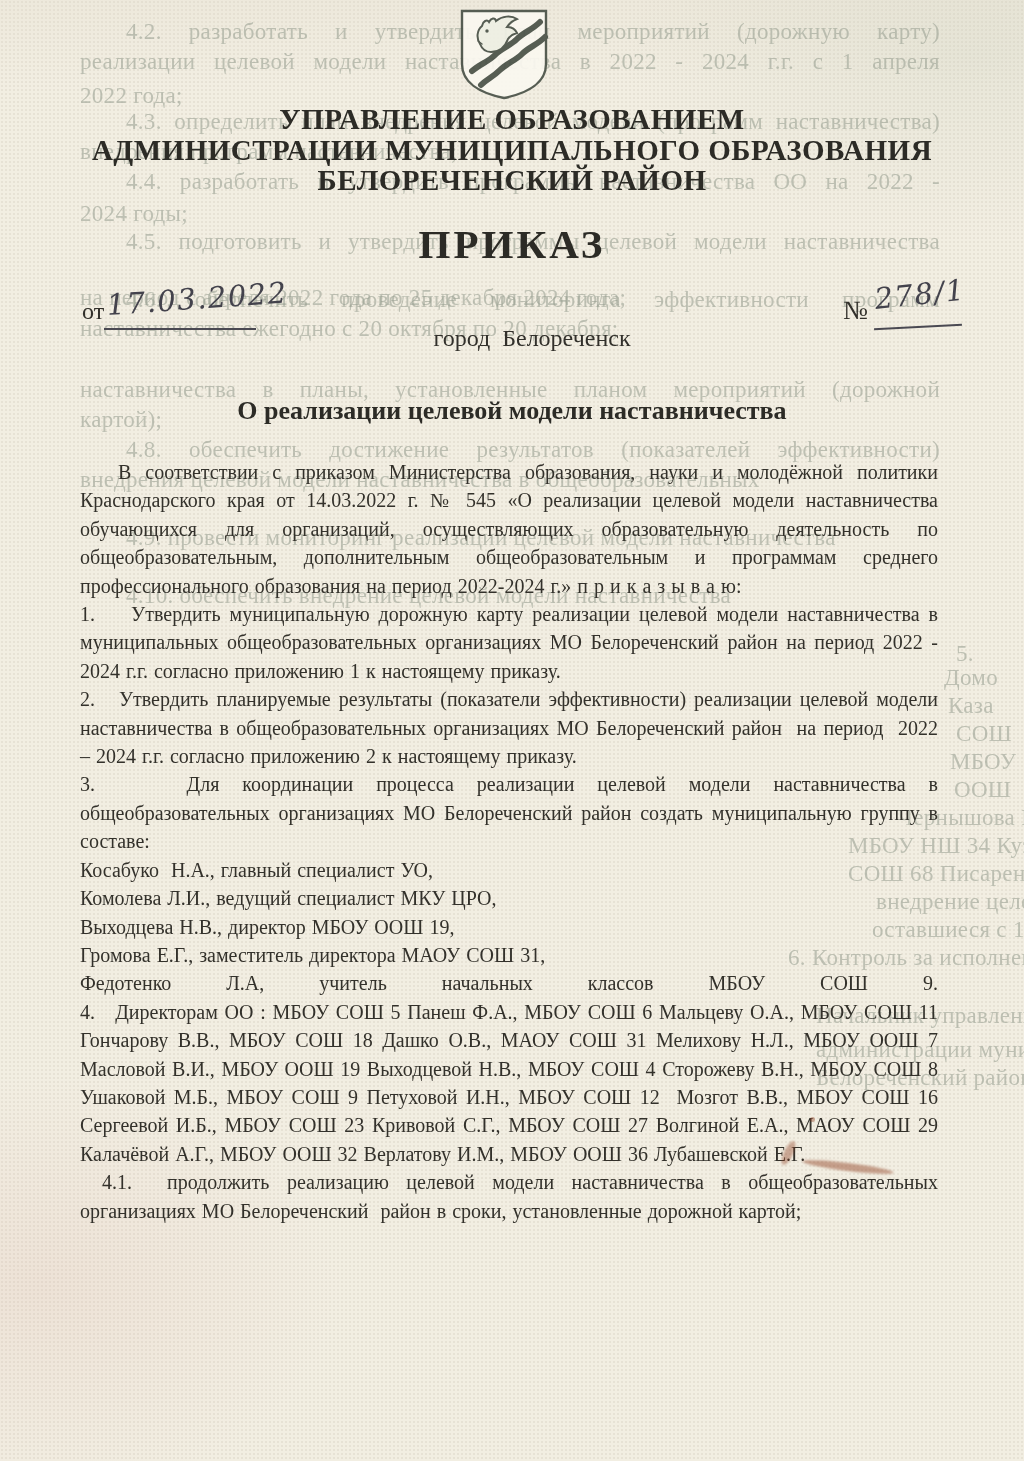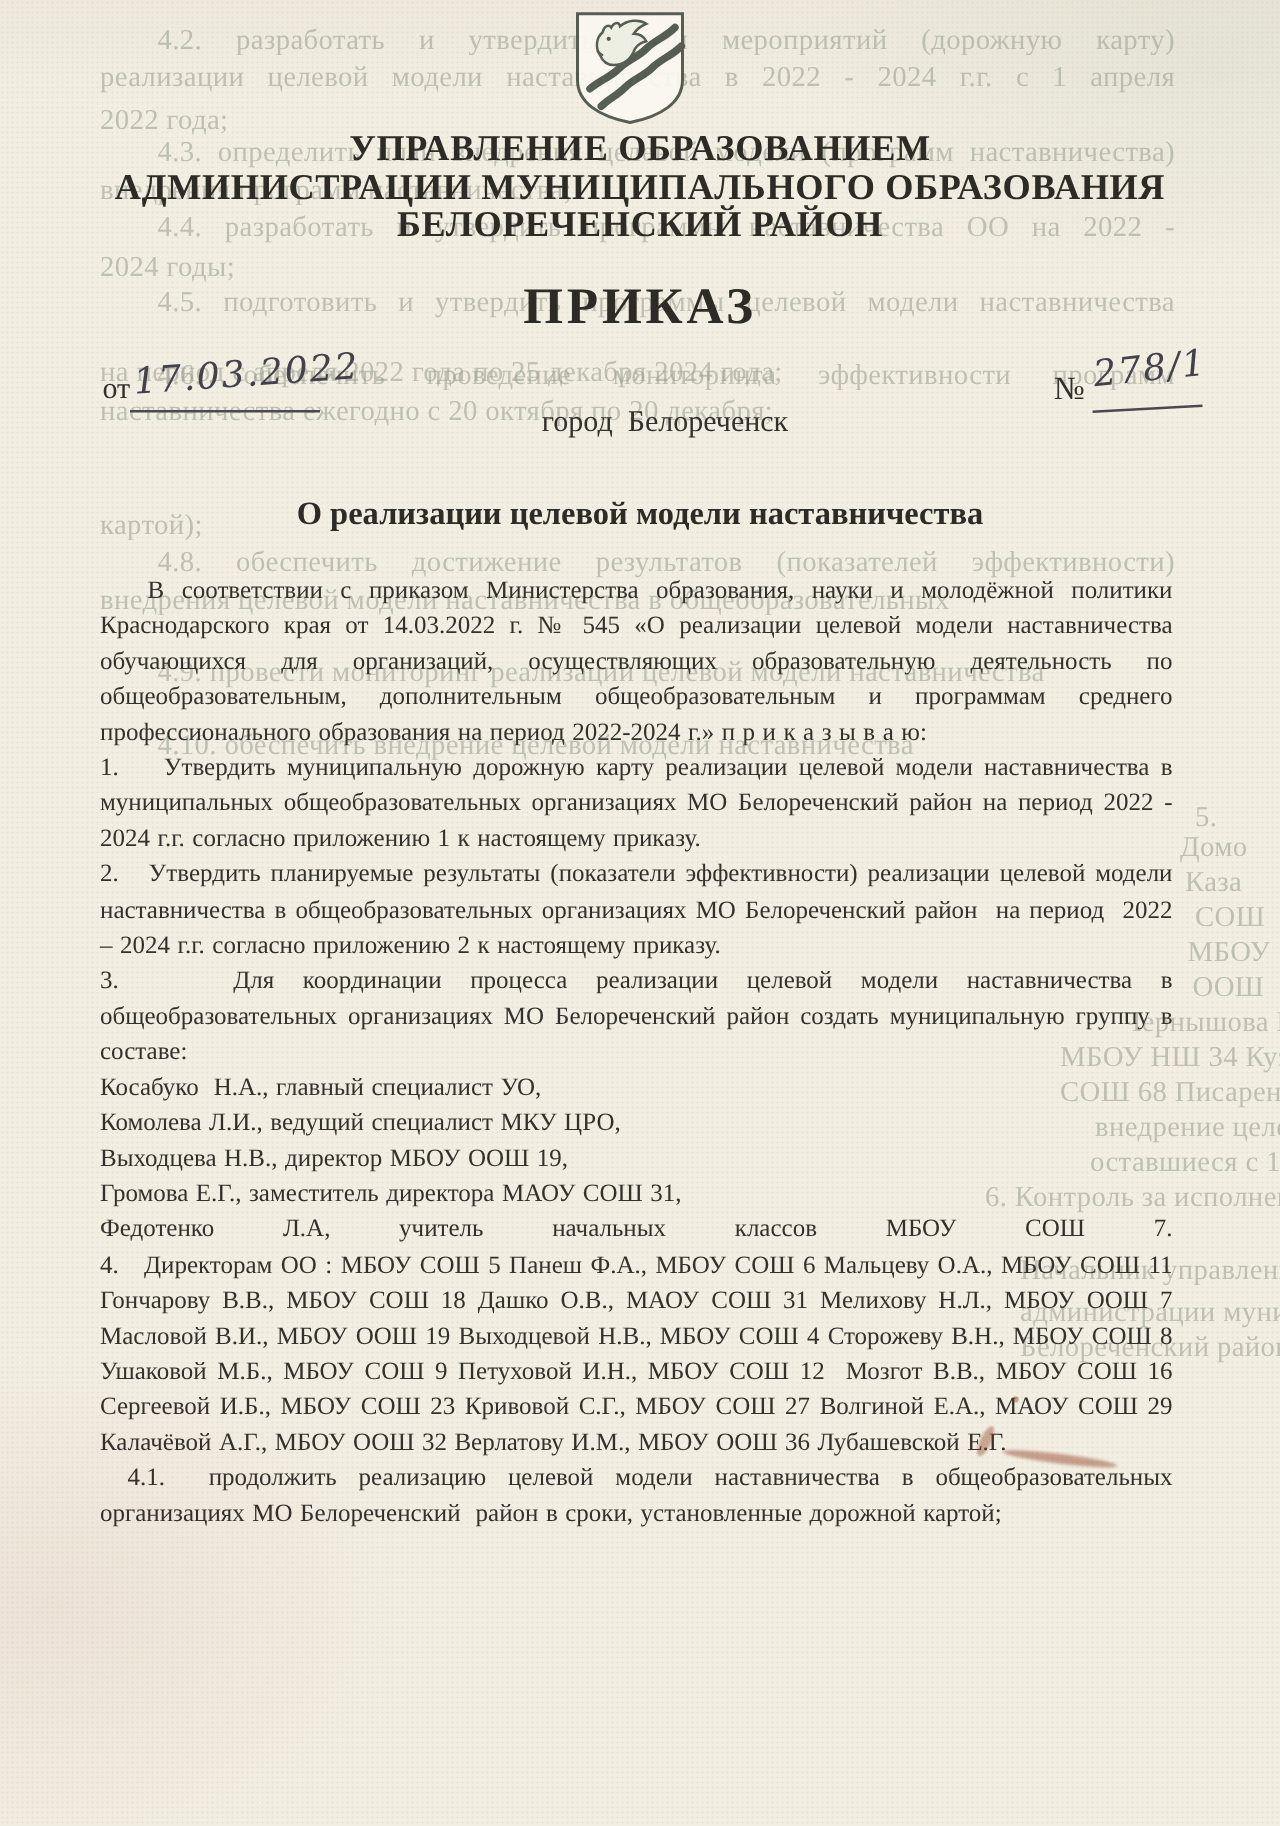--- a/index.html
+++ b/index.html
@@ -97,20 +97,21 @@
       <div class="ghost-line just" style="top: 48px; left: 80px; width: 860px;">реализации целевой модели наставничества в 2022 - 2024 г.г. с 1 апреля</div>
       <div class="ghost-line" style="top: 82px; left: 80px;">2022 года;</div>
       <div class="ghost-line just" style="top: 108px; left: 126px; width: 814px;">4.3. определить план внедрения целевой модели (программ наставничества)</div>
       <div class="ghost-line" style="top: 138px; left: 80px;">внедрения программ наставничества;</div>
       <div class="ghost-line just" style="top: 168px; left: 126px; width: 814px;">4.4. разработать и утвердить программы наставничества ОО на 2022 -</div>
       <div class="ghost-line" style="top: 200px; left: 80px;">2024 годы;</div>
       <div class="ghost-line just" style="top: 228px; left: 126px; width: 814px;">4.5. подготовить и утвердить программы целевой модели наставничества</div>
       <div class="ghost-line" style="top: 258px; left: 80px; margin-top: 26px;">на период с апреля 2022 года по 25 декабря 2024 года;</div>
       <div class="ghost-line just" style="top: 286px; left: 126px; width: 814px;">4.6. обеспечить проведение мониторинга эффективности программ</div>
       <div class="ghost-line" style="top: 315px; left: 80px;">наставничества ежегодно с 20 октября по 20 декабря;</div>
+      <div class="ghost-line just" style="top: 376px; left: 80px; width: 860px;">наставничества в планы, установленные планом мероприятий (дорожной</div>
       <div class="ghost-line" style="top: 406px; left: 80px;">картой);</div>
       <div class="ghost-line just" style="top: 436px; left: 126px; width: 814px;">4.8. обеспечить достижение результатов (показателей эффективности)</div>
       <div class="ghost-line" style="top: 466px; left: 80px;">внедрения целевой модели наставничества в общеобразовательных</div>
       <div class="ghost-line" style="top: 524px; left: 126px;">4.9. провести мониторинг реализации целевой модели наставничества</div>
       <div class="ghost-line" style="top: 582px; left: 126px;">4.10. обеспечить внедрение целевой модели наставничества</div>
       <div class="ghost-line" style="top: 640px; left: 956px;">5.</div>
       <div class="ghost-line" style="top: 664px; left: 944px;">Домо</div>
       <div class="ghost-line" style="top: 692px; left: 948px;">Каза</div>
       <div class="ghost-line" style="top: 720px; left: 956px;">СОШ</div>
       <div class="ghost-line" style="top: 748px; left: 950px;">МБОУ</div>
@@ -160,21 +161,21 @@
 
   <div id="body-text">
       <div class="para p-indent">В соответствии с приказом Министерства образования, науки и молодёжной политики Краснодарского края от 14.03.2022 г. № 545 «О реализации целевой модели наставничества обучающихся для организаций, осуществляющих образовательную деятельность по общеобразовательным, дополнительным общеобразовательным и программам среднего профессионального образования на период 2022-2024 г.» п р и к а з ы в а ю:</div>
       <div class="para p-num">1.&nbsp;&nbsp;&nbsp;&nbsp;Утвердить муниципальную дорожную карту реализации целевой модели наставничества в муниципальных общеобразовательных организациях МО Белореченский район на период 2022 - 2024 г.г. согласно приложению 1 к настоящему приказу.</div>
       <div class="para p-num">2.&nbsp;&nbsp;&nbsp;Утвердить планируемые результаты (показатели эффективности) реализации целевой модели наставничества в общеобразовательных организациях МО Белореченский район&nbsp; на период&nbsp; 2022 – 2024 г.г. согласно приложению 2 к настоящему приказу.</div>
       <div class="para p-num">3.&nbsp;&nbsp;&nbsp;&nbsp;Для координации процесса реализации целевой модели наставничества в общеобразовательных организациях МО Белореченский район создать муниципальную группу в составе:</div>
       <div class="para p-plain">Косабуко&nbsp; Н.А., главный специалист УО,</div>
       <div class="para p-plain">Комолева Л.И., ведущий специалист МКУ ЦРО,</div>
       <div class="para p-plain">Выходцева Н.В., директор МБОУ ООШ 19,</div>
       <div class="para p-plain">Громова Е.Г., заместитель директора МАОУ СОШ 31,</div>
-      <div class="para p-stretch">Федотенко Л.А, учитель начальных классов МБОУ СОШ 7.</div>
+      <div class="para p-stretch">Федотенко Л.А, учитель начальных классов МБОУ СОШ 9.</div>
       <div class="para p-num">4.&nbsp;&nbsp;&nbsp;Директорам ОО : МБОУ СОШ 5 Панеш Ф.А., МБОУ СОШ 6 Мальцеву О.А., МБОУ СОШ 11 Гончарову В.В., МБОУ СОШ 18 Дашко О.В., МАОУ СОШ 31 Мелихову Н.Л., МБОУ ООШ 7 Масловой В.И., МБОУ ООШ 19 Выходцевой Н.В., МБОУ СОШ 4 Сторожеву В.Н., МБОУ СОШ 8 Ушаковой М.Б., МБОУ СОШ 9 Петуховой И.Н., МБОУ СОШ 12&nbsp; Мозгот В.В., МБОУ СОШ 16 Сергеевой И.Б., МБОУ СОШ 23 Кривовой С.Г., МБОУ СОШ 27 Волгиной Е.А., МАОУ СОШ 29 Калачёвой А.Г., МБОУ ООШ 32 Верлатову И.М., МБОУ ООШ 36 Лубашевской Е.Г.</div>
       <div class="para p-41">4.1.&nbsp; продолжить реализацию целевой модели наставничества в общеобразовательных организациях МО Белореченский&nbsp; район в сроки, установленные дорожной картой;</div>
     </div>
 
   <div class="stain stain-streak"></div>
   <div class="stain stain-drop"></div>
   <div class="stain stain-dot"></div>
 
 </div>
 

